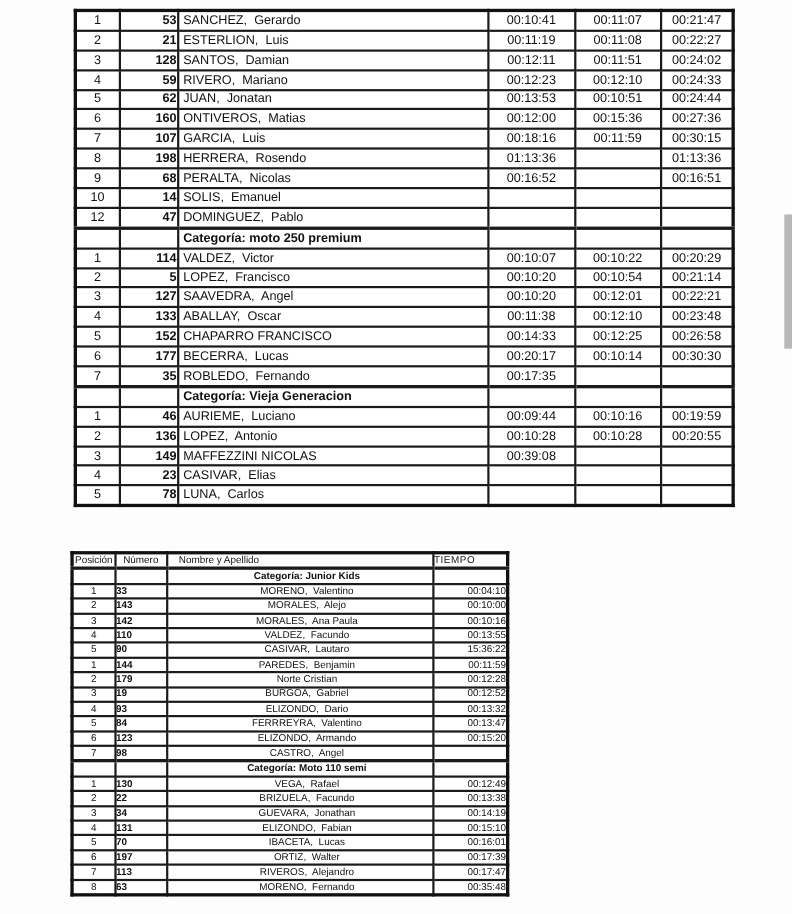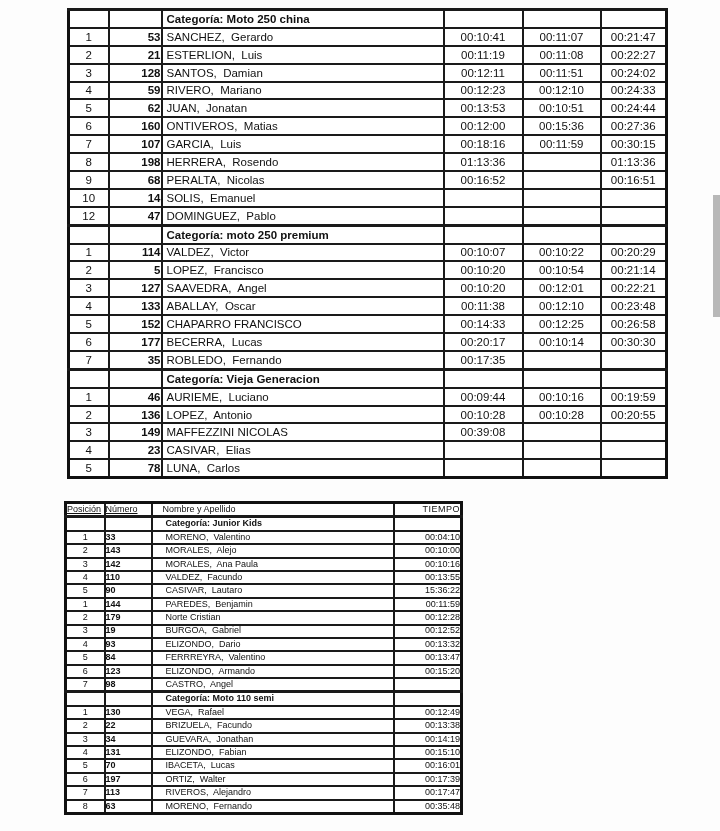--- a/index.html
+++ b/index.html
@@ -34,25 +34,25 @@
   #table1 .c-pos  { text-align: center; }
   #table1 .c-num  { text-align: right; font-weight: bold; }
   #table1 .c-name { text-align: left; padding-left: 4px; white-space: pre; }
   #table1 .c-time { text-align: center; }
 
   
   #table2 { left: 64px; top: 501px; width: 396px; }
   #table2 td, #table2 th { height: 11.4px; font-size: 9px; }
   #table2 .c-pos  { text-align: center; }
   #table2 .c-num  { text-align: left; font-weight: bold; }
-  #table2 .c-name { text-align: left; padding-left: 13px; white-space: pre; }
+  #table2 .c-name { text-align: center; padding-left: 13px; white-space: pre; }
   #table2 .c-time { text-align: right; }
-  #table2 th.h-pos, #table2 th.h-num { text-align: left; text-decoration: underline; }
+  #table2 th.h-pos, #table2 th.h-num { text-align: center; }
   #table2 th.h-name { text-align: left; padding-left: 10px; }
-  #table2 th.h-time { text-align: right; letter-spacing: 0.5px; }
+  #table2 th.h-time { text-align: left; letter-spacing: 0.5px; }
 
   tr.category-row td { border-top-width: 3px; }
   tr.category-row .c-name { font-weight: bold; }
   tr.header-row th { border-bottom-width: 3px; }
 
   #scrollbar-thumb {
     position: absolute;
     left: 713px; top: 195px;
     width: 7px; height: 122px;
   }
@@ -63,28 +63,20 @@
 <table id="table1">
   <colgroup>
     <col style="width:40px">
       <col style="width:53px">
       <col style="width:282px">
     <col style="width:79px">
       <col style="width:78px">
       <col style="width:66px">
   </colgroup>
   <tbody id="table1-body">
-      <tr class="category-row">
-        <td class="c-pos"></td>
-        <td class="c-num"></td>
-        <td class="c-name">Categoría: Moto 250 china</td>
-        <td class="c-time"></td>
-        <td class="c-time"></td>
-        <td class="c-time"></td>
-      </tr>
       <tr>
         <td class="c-pos">1</td>
         <td class="c-num">53</td>
         <td class="c-name">SANCHEZ,  Gerardo</td>
         <td class="c-time">00:10:41</td>
         <td class="c-time">00:11:07</td>
         <td class="c-time">00:21:47</td>
       </tr>
       <tr>
         <td class="c-pos">2</td>

